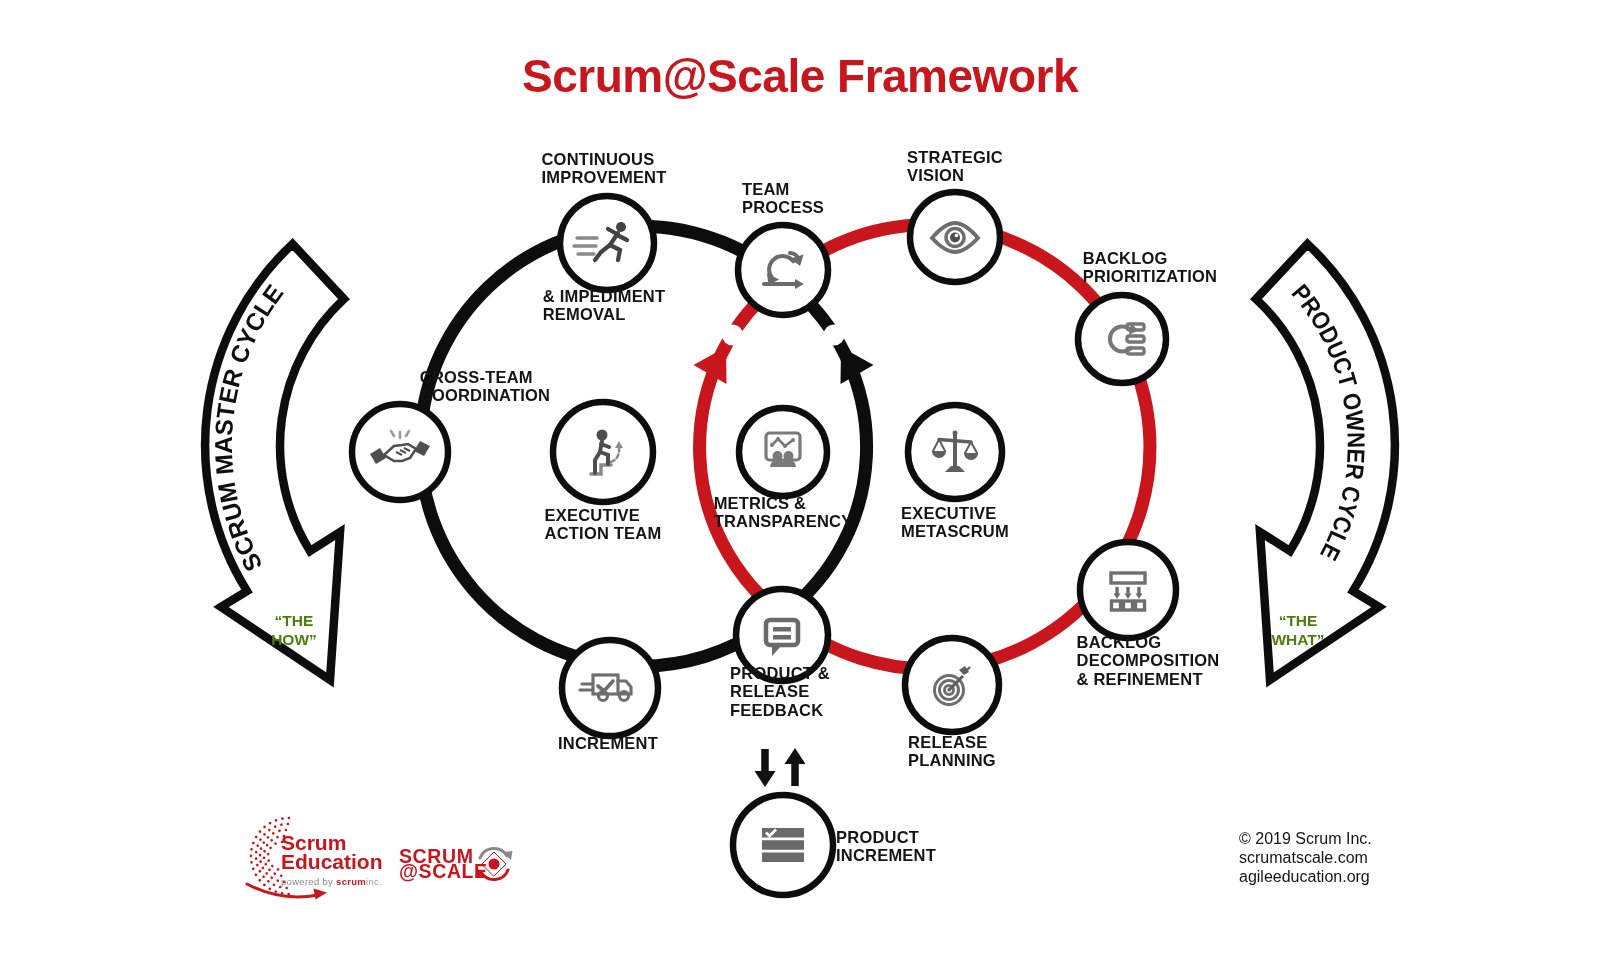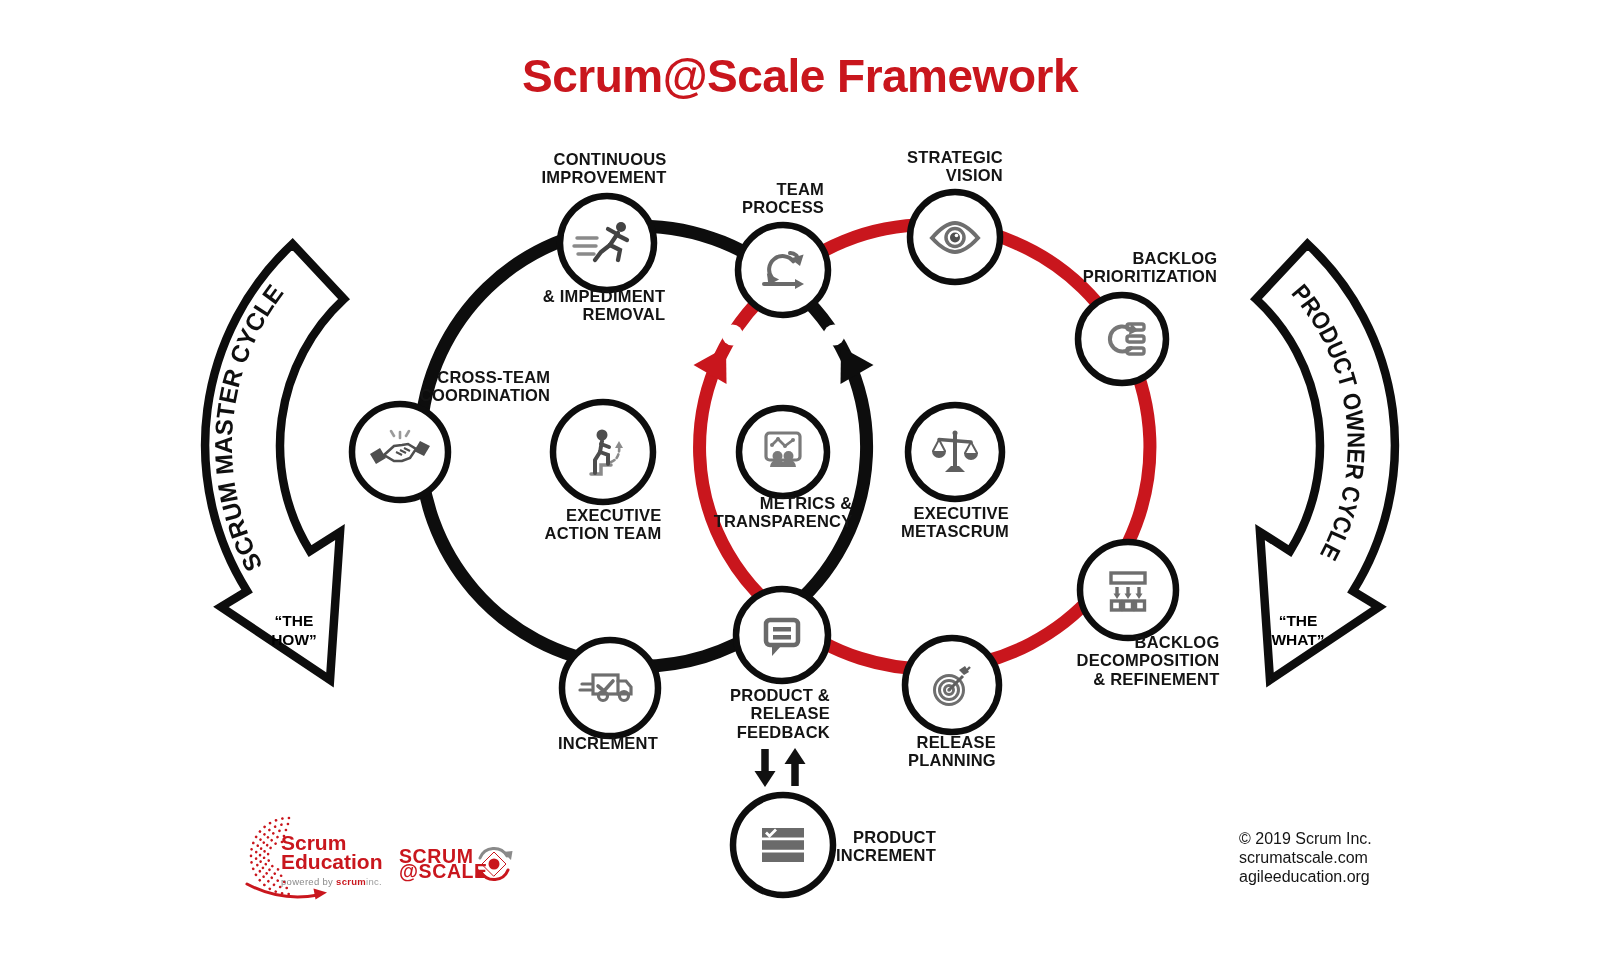--- a/index.html
+++ b/index.html
@@ -1,24 +1,24 @@
 <!DOCTYPE html>
 <html><head>
 <meta charset="utf-8">
 <style>
   html,body{margin:0;padding:0;background:#fff;}
   .stage{position:relative;width:1600px;height:955px;background:#fff;overflow:hidden;
          font-family:"Liberation Sans",sans-serif;}
   .title{position:absolute;left:800px;top:76px;transform:translate(-50%,-50%);
          font-size:46px;font-weight:700;color:#c9161d;letter-spacing:-.5px;white-space:nowrap;}
-  .lbl{position:absolute;transform:translate(-50%,-50%);text-align:right;
+  .lbl{position:absolute;transform:translate(-50%,-50%);text-align:left;
        font-weight:bold;font-size:16.5px;line-height:1.12;letter-spacing:.2px;
        white-space:pre-line;color:#141414;}
   .tagline{position:absolute;transform:translate(-50%,-50%);text-align:center;
-       font-weight:bold;font-size:15.5px;line-height:1.25;white-space:pre-line;color:#000000;}
+       font-weight:bold;font-size:15.5px;line-height:1.25;white-space:pre-line;color:#4d7c0f;}
   .bigsvg{position:absolute;left:0;top:0;}
   .agname{position:absolute;left:281px;top:833px;font-weight:bold;font-size:21px;
        line-height:19px;color:#c9161d;white-space:pre-line;}
   .powered{position:absolute;left:281px;top:876px;font-size:9.5px;color:#8a8a8a;letter-spacing:.3px;}
   .powered b{color:#c9161d;}
   .powered i{font-style:normal;color:#9a9a9a;}
   .sastext{position:absolute;left:399px;top:849px;font-weight:bold;font-size:19.5px;
        line-height:15px;color:#c9161d;letter-spacing:.6px;white-space:pre-line;}
   .foot{position:absolute;left:1239px;top:829px;font-size:16px;line-height:19px;color:#151515;}
 </style>
@@ -263,21 +263,21 @@
   <div class="lbl" style="left:603px;top:524px">EXECUTIVE
 ACTION TEAM</div>
   <div class="lbl" style="left:783px;top:512px">METRICS &amp;
 TRANSPARENCY</div>
   <div class="lbl" style="left:955px;top:522px">EXECUTIVE
 METASCRUM</div>
   <div class="lbl" style="left:1148px;top:661px">BACKLOG
 DECOMPOSITION
 &amp; REFINEMENT</div>
   <div class="lbl" style="left:608px;top:743px">INCREMENT</div>
-  <div class="lbl" style="left:780px;top:714px">PRODUCT &amp;
+  <div class="lbl" style="left:780px;top:692px">PRODUCT &amp;
 RELEASE
 FEEDBACK</div>
   <div class="lbl" style="left:952px;top:751px">RELEASE
 PLANNING</div>
   <div class="lbl" style="left:886px;top:846px">PRODUCT
 INCREMENT</div>
 
   <div class="tagline" style="left:294px;top:630px">“THE
 HOW”</div>
   <div class="tagline" style="left:1298px;top:630px">“THE

